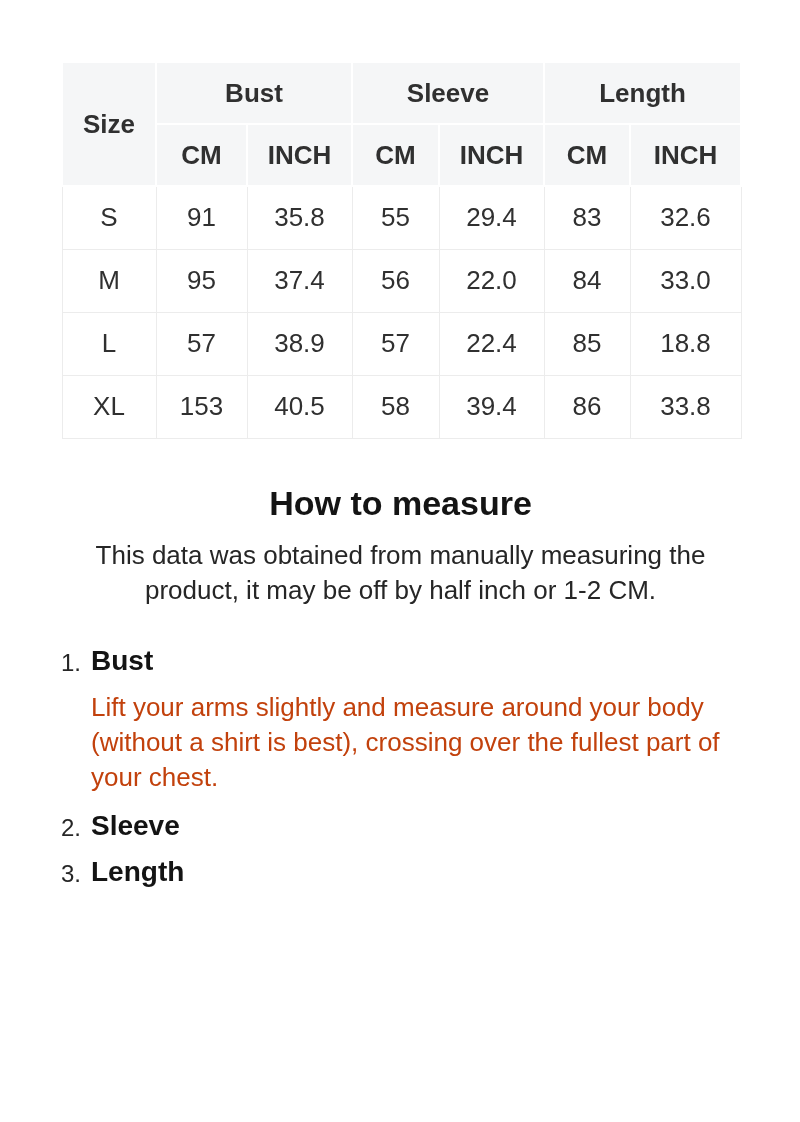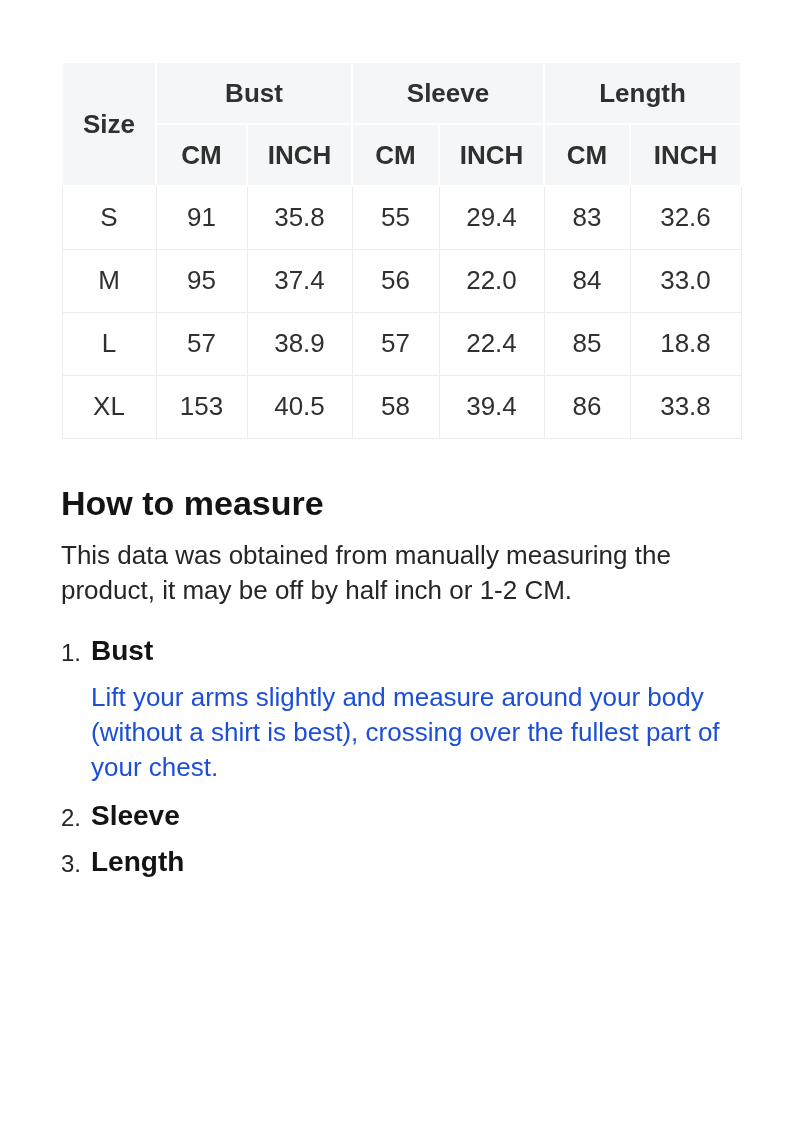--- a/index.html
+++ b/index.html
@@ -46,27 +46,29 @@
     background: #ffffff;
   }
 
   
   .howto-title {
     font-size: 34px;
     line-height: 40px;
     font-weight: 700;
     color: #141414;
     margin: 44px 0 15px 0;
+    text-align: center;
   }
   .howto-intro {
     font-size: 26px;
     line-height: 35px;
-    margin: 0 0 26px 0;
+    margin: 0 0 36px 0;
     color: #262626;
     max-width: 680px;
+    text-align: center;
   }
   .steps { margin: 0; padding: 0; }
   .step { display: flex; align-items: flex-start; }
   .step-number {
     flex: none;
     width: 30px;
     font-size: 24px;
     line-height: 34px;
     padding-top: 2px;
     color: #262626;
@@ -75,21 +77,21 @@
   .step-title {
     font-size: 28px;
     line-height: 34px;
     font-weight: 700;
     color: #141414;
     margin: 0 0 12px 0;
   }
   .step-desc {
     font-size: 26px;
     line-height: 35px;
-    color: #1d4ed8;
+    color: #c2410c;
     margin: 0 0 14px 0;
     max-width: 650px;
   }
 </style>
 </head>
 <body>
 
 <div class="content">
 
   <table class="size-chart">

